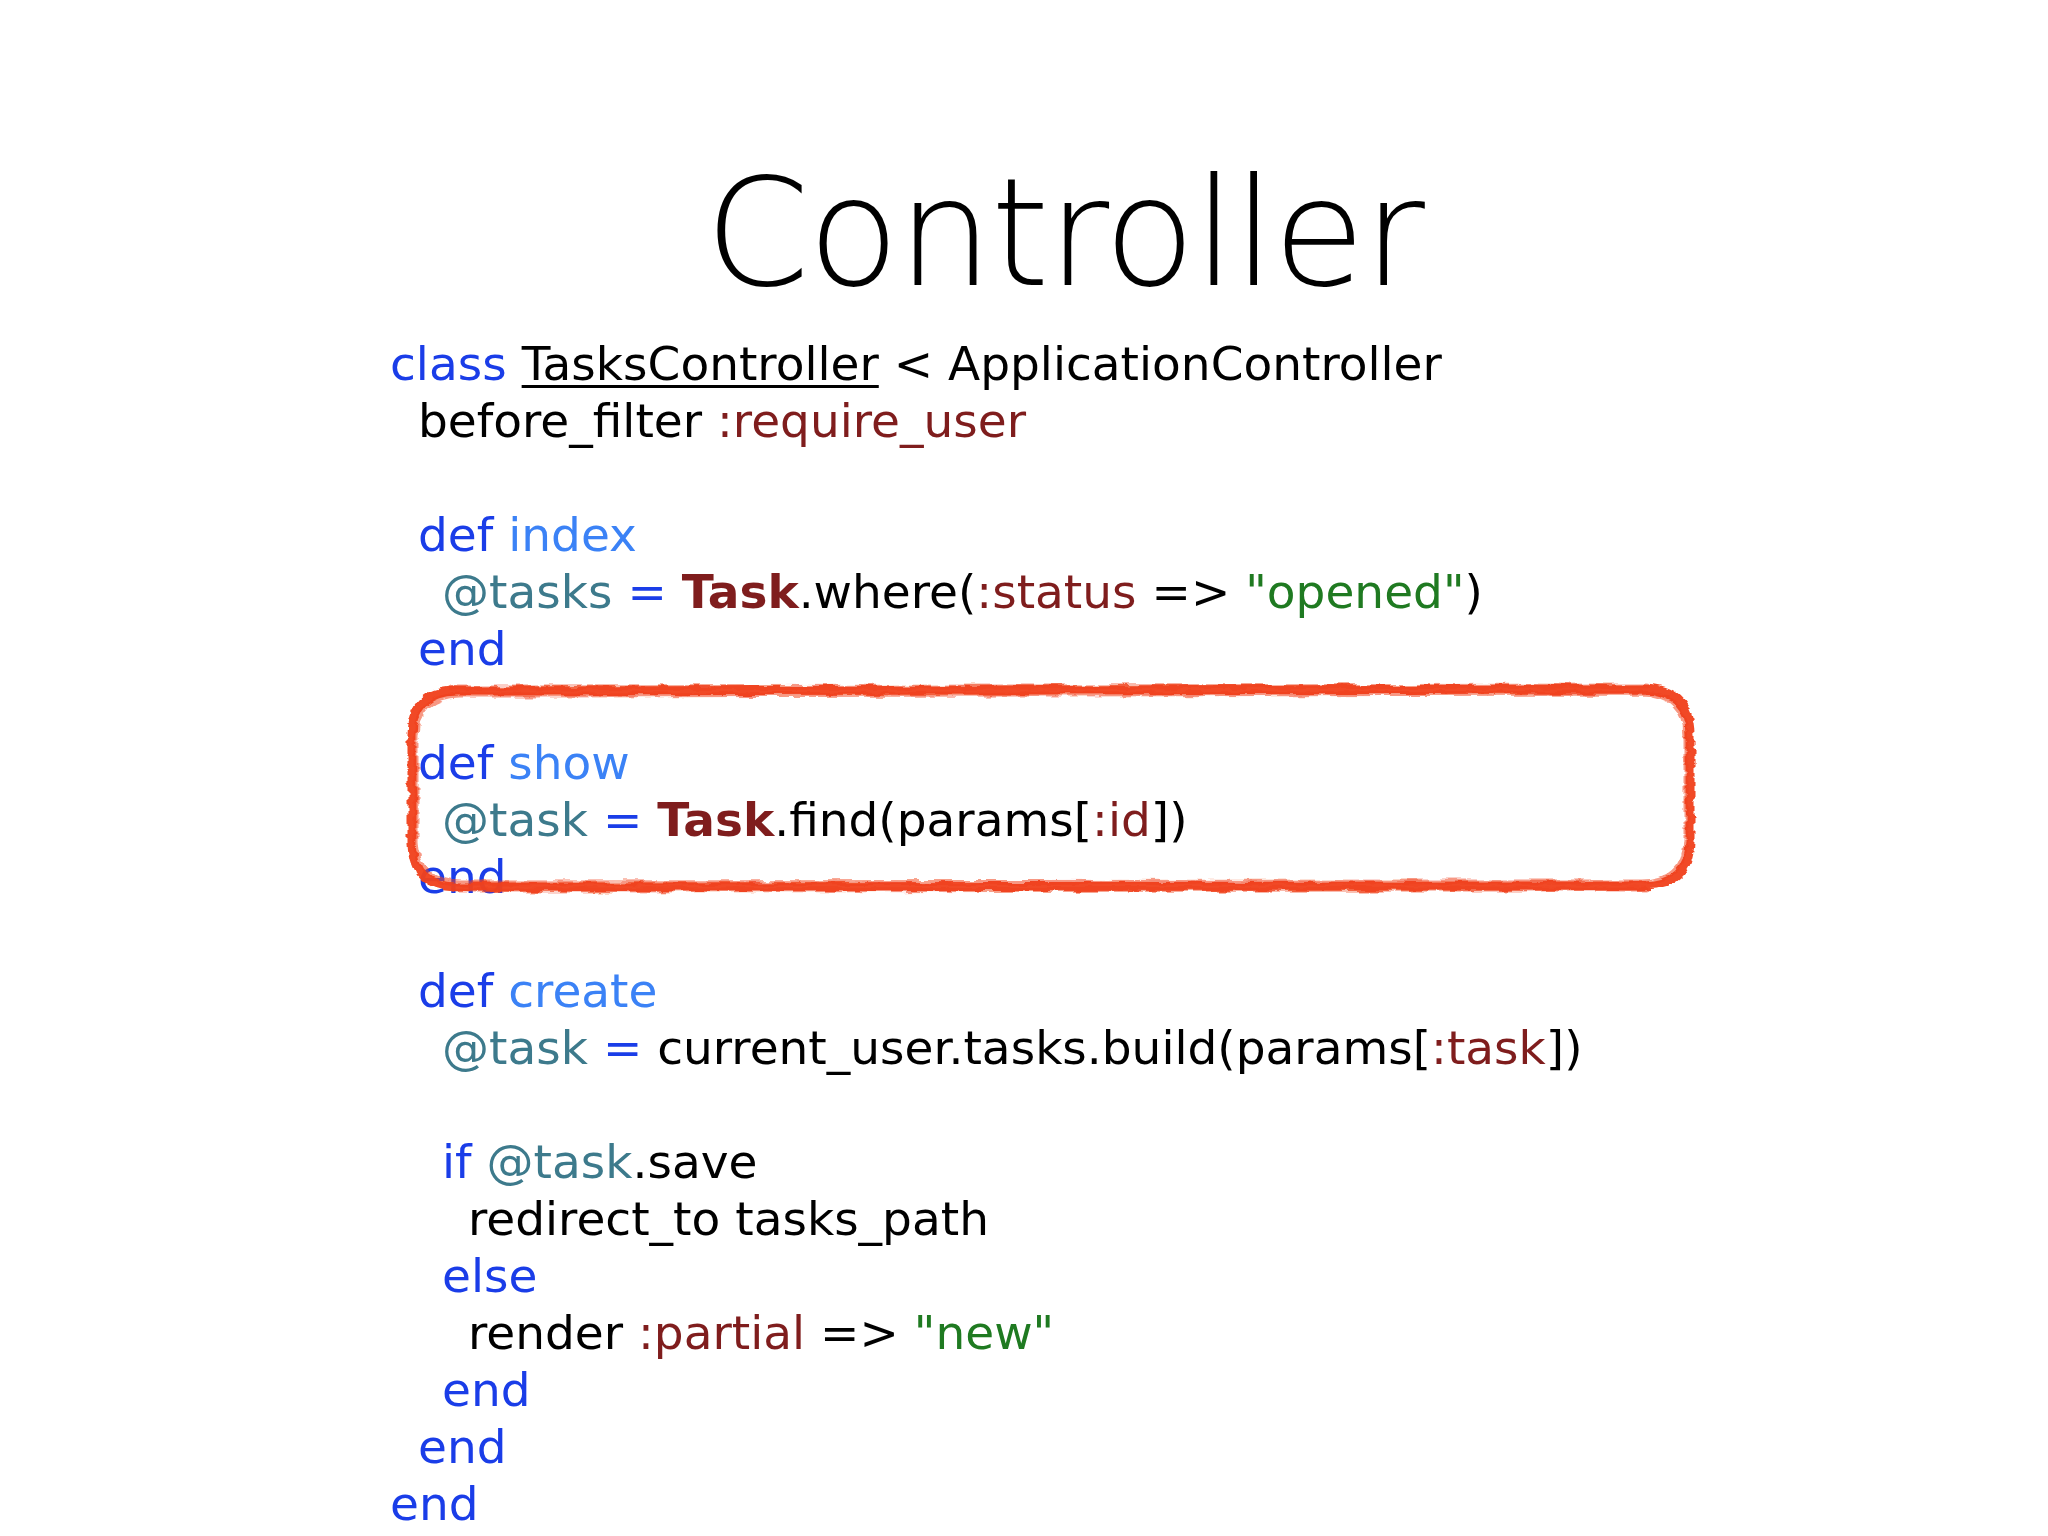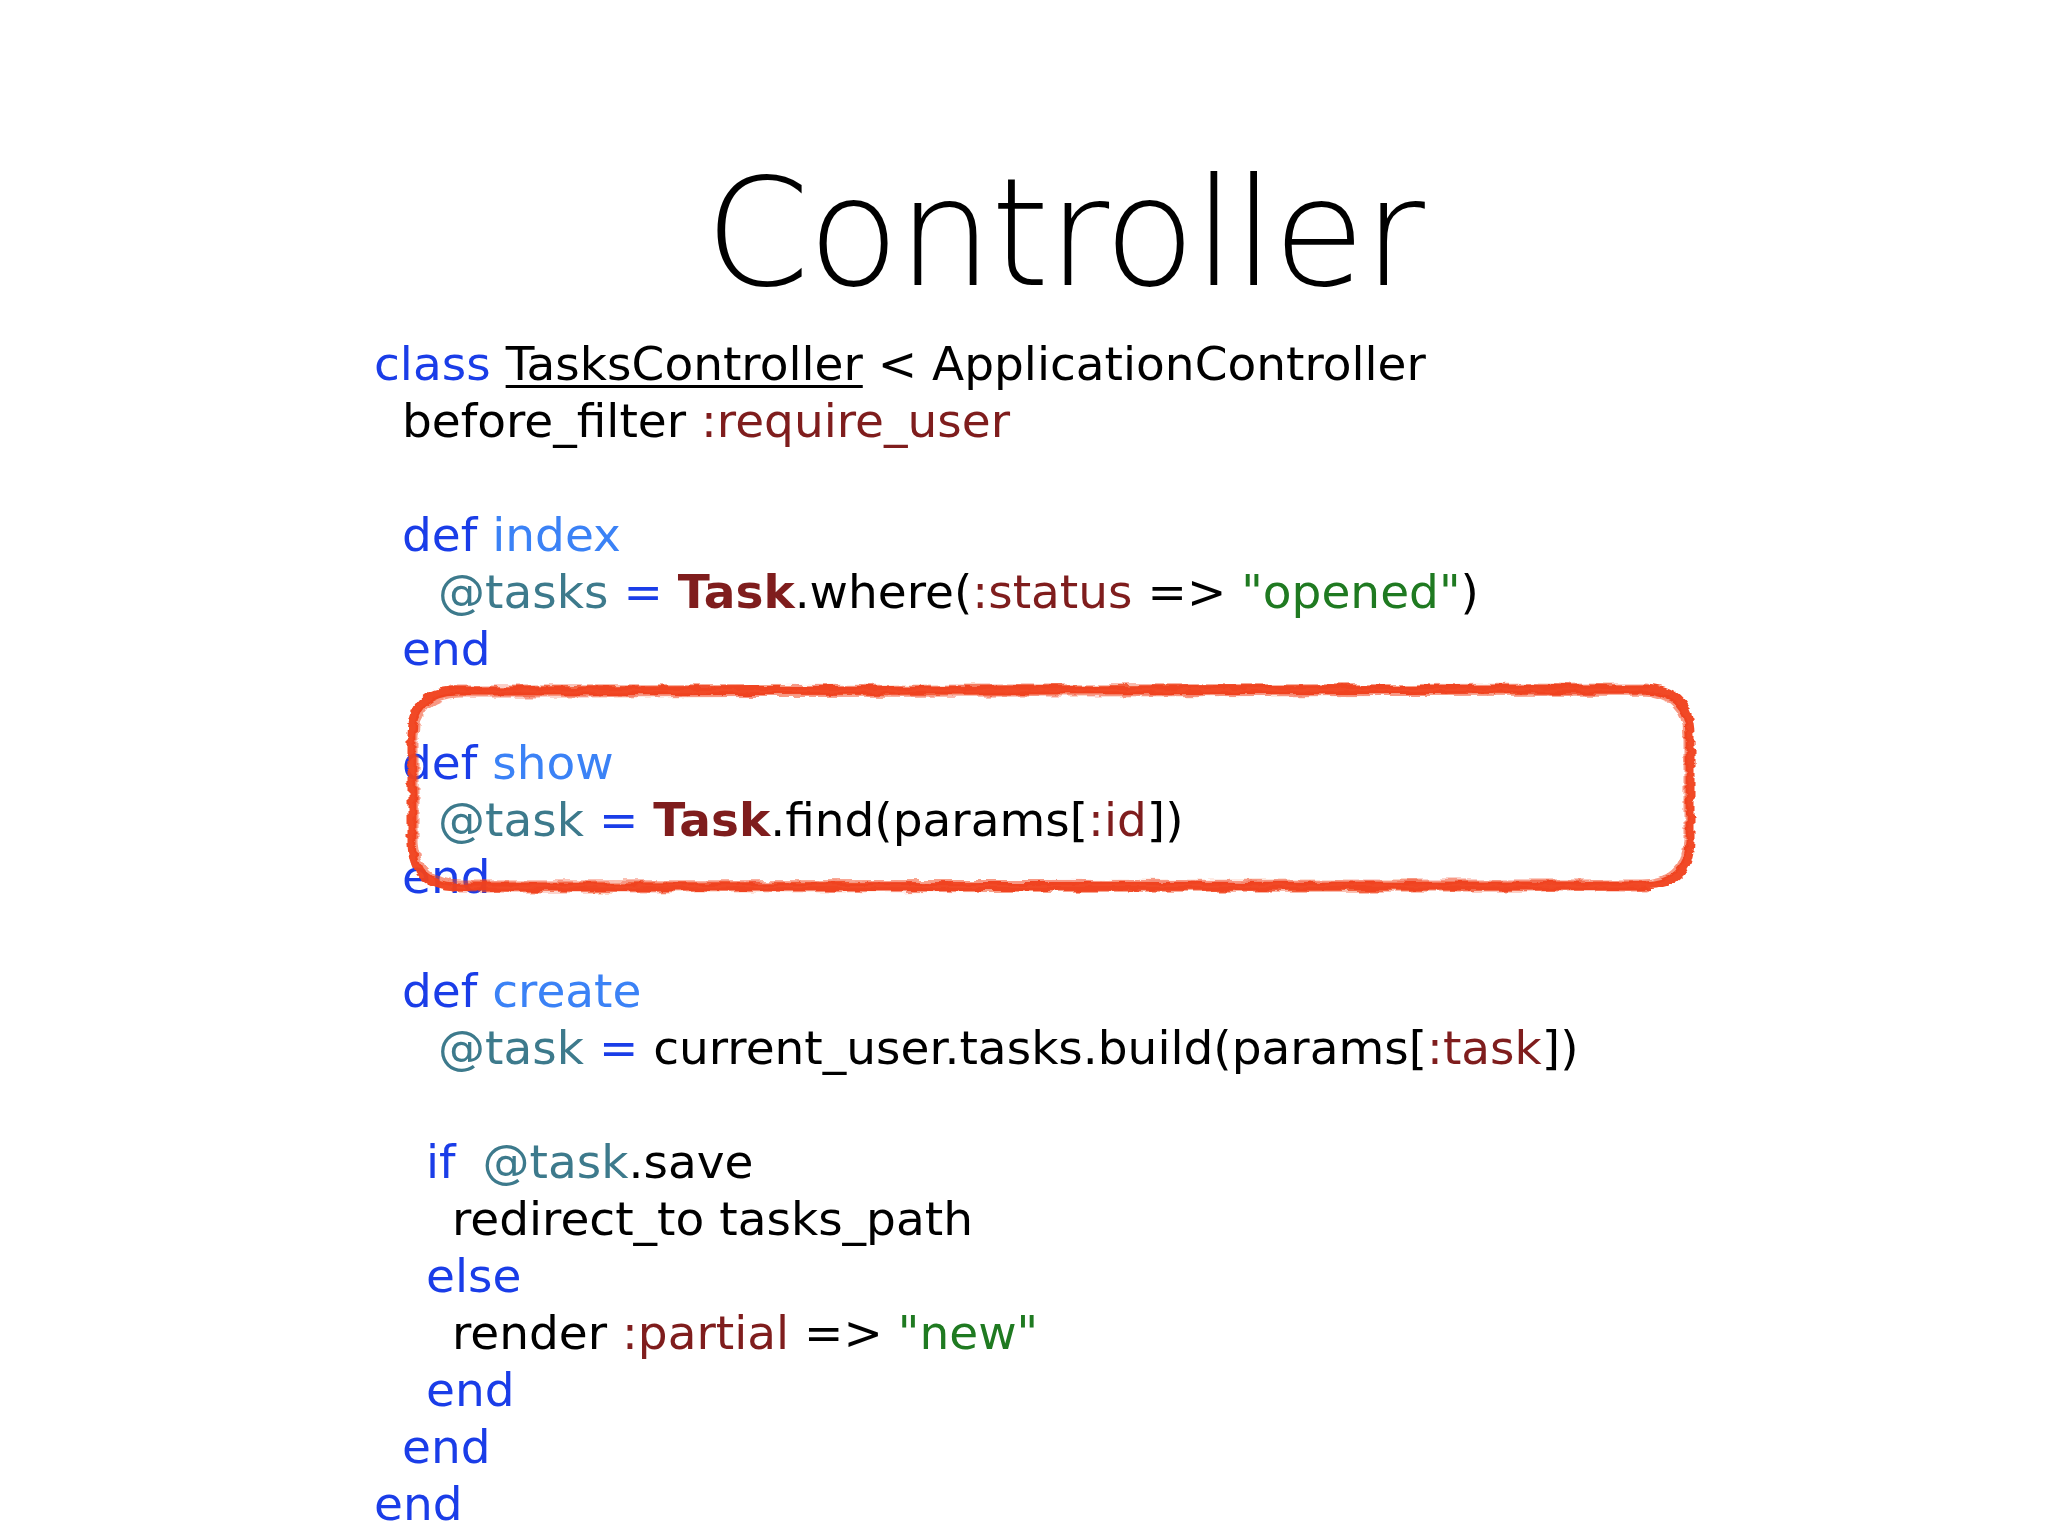--- a/index.html
+++ b/index.html
@@ -29,21 +29,21 @@
     line-height: 1.12;
     letter-spacing: -2px;
     color: #000000;
     white-space: pre;
     margin-left: 40px;
   }
 
   
   #code {
     position: absolute;
-    left: 374px;
+    left: 390px;
     top: 288px;
     width: 1560px;
     font-family: "DejaVu Sans", sans-serif;
     font-weight: 400;
     font-size: 47px;
     line-height: 57px;
     color: #000000;
     white-space: pre;
   }
   .code-line {
@@ -55,21 +55,21 @@
   
   .ind0 { padding-left: 0px; }
   .ind1 { padding-left: 28px; }
   .ind2 { padding-left: 52px; }
   .ind3 { padding-left: 78px; }
 
   
   .kw       { color: #1a3de8; }   
   .meth     { color: #3b82f6; }   
   .const    { color: #7f1d1d; font-weight: bold; }   
-  .ivar     { color: #3d7a8c; margin-left: 12px; }   
+  .ivar     { color: #3d7a8c; }   
   .sym      { color: #7f1d1d; }   
   .str      { color: #1f7a21; }   
   .plain    { color: #000000; }
   .op       { color: #1a3de8; }   
   .underline{ text-decoration: underline; text-decoration-thickness: 3px; text-underline-offset: 5px; }
 
   
   #highlight-box {
     position: absolute;
     left: 404px;

